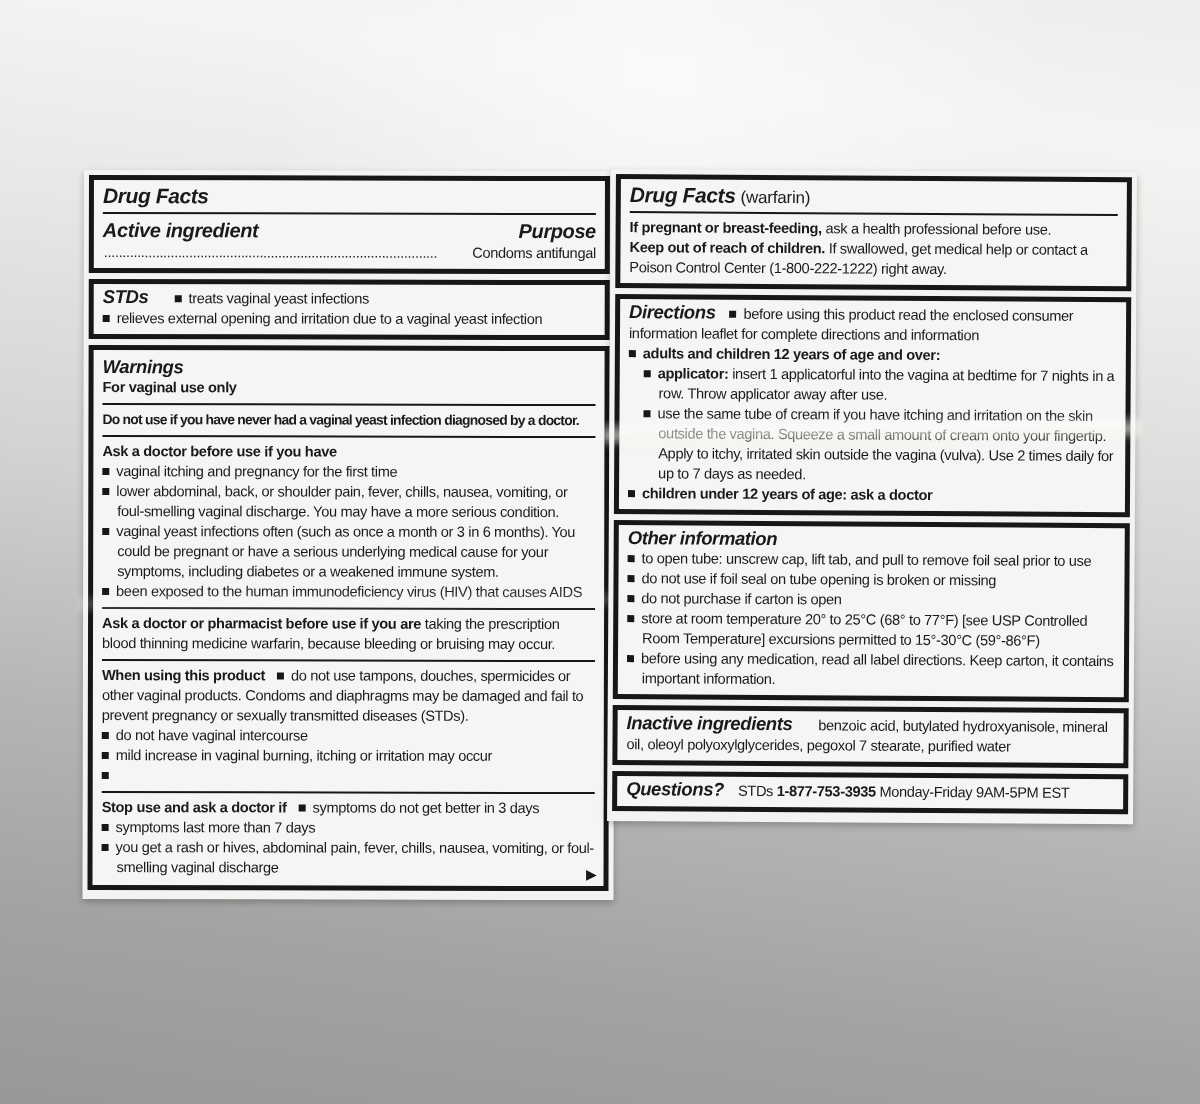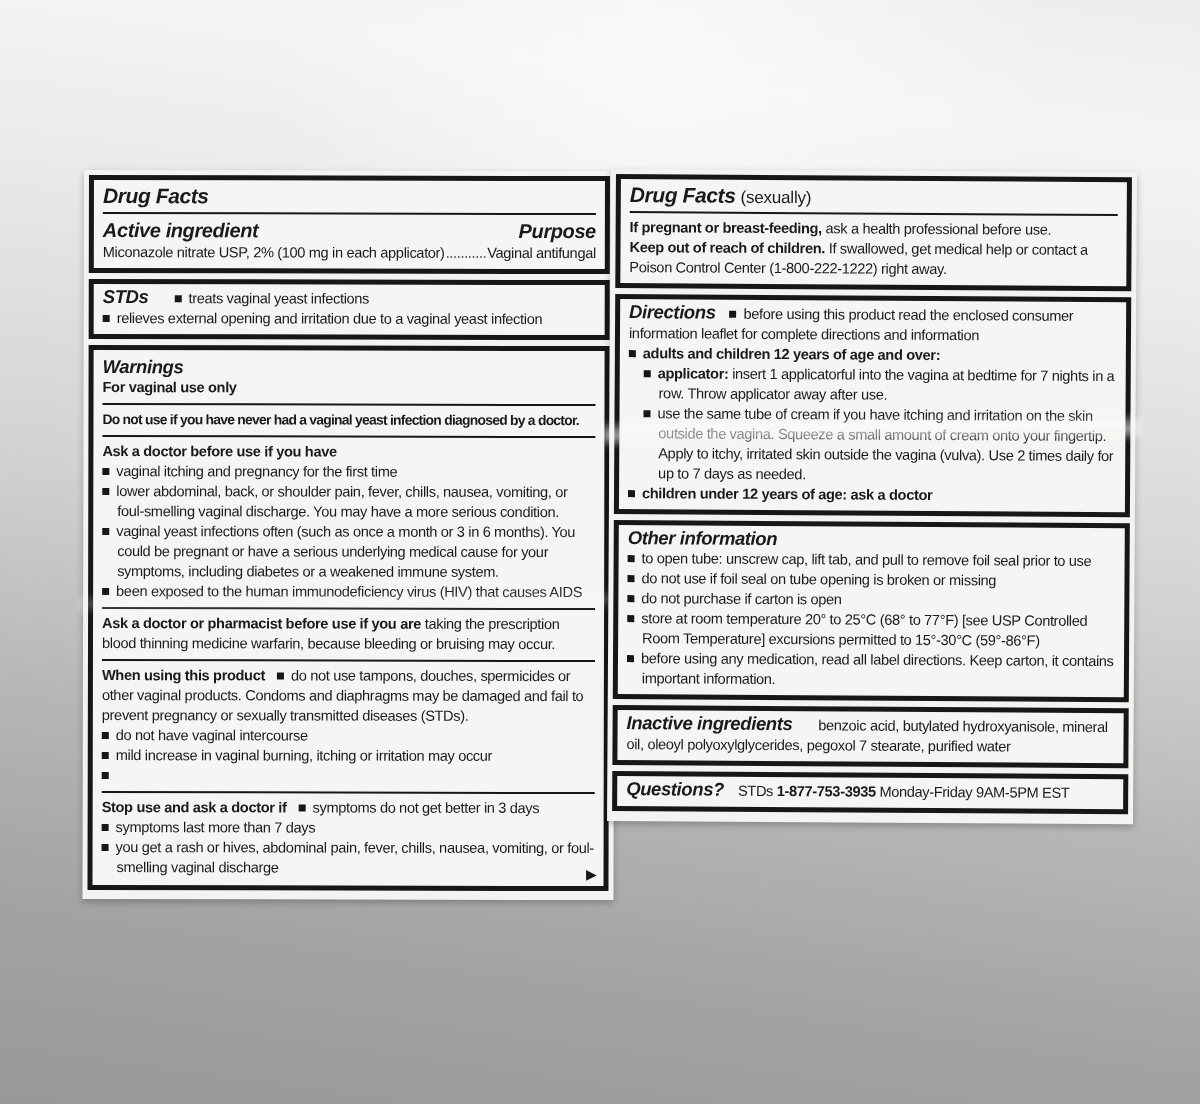--- a/index.html
+++ b/index.html
@@ -55,23 +55,22 @@
 <div class="sheet sheet-left">
 
   <div class="box">
     <div class="h1">Drug Facts</div>
     <div class="rule-title"></div>
     <div class="ai-row">
       <span class="ai-h">Active ingredient</span>
       <span class="ai-h">Purpose</span>
     </div>
     <div class="leader-row">
-      <span>Miconazole nitrate USP, 2% (100 mg in each applicator)</span>
       <span class="leader-dots">..........................................................................................</span>
-      <span>Vaginal antifungal</span>
+      <span>Condoms antifungal</span>
     </div>
   </div>
 
   <div class="box">
     <div class="para">
       <span class="h2 inline">STDs</span><span class="sq"></span><span>treats vaginal yeast infections</span>
     </div>
     <div class="b">
       <span class="sq"></span><span>relieves external opening and irritation due to a vaginal yeast infection</span>
     </div>
@@ -123,21 +122,21 @@
     <span class="cont-arrow">▶</span>
   </div>
 
   <div class="crease crease-l"></div>
 </div>
 
 <div class="sheet sheet-right">
 
   <div class="box">
     <div>
-      <span class="h1">Drug Facts</span><span class="h1-cont">(sexually)</span>
+      <span class="h1">Drug Facts</span><span class="h1-cont">(warfarin)</span>
     </div>
     <div class="rule-title"></div>
     <div class="para">
       <span class="bh">If pregnant or breast-feeding,</span>
       <span>ask a health professional before use.</span>
     </div>
     <div class="para">
       <span class="bh">Keep out of reach of children.</span>
       <span>If swallowed, get medical help or contact a Poison Control Center (1-800-222-1222) right away.</span>
     </div>

